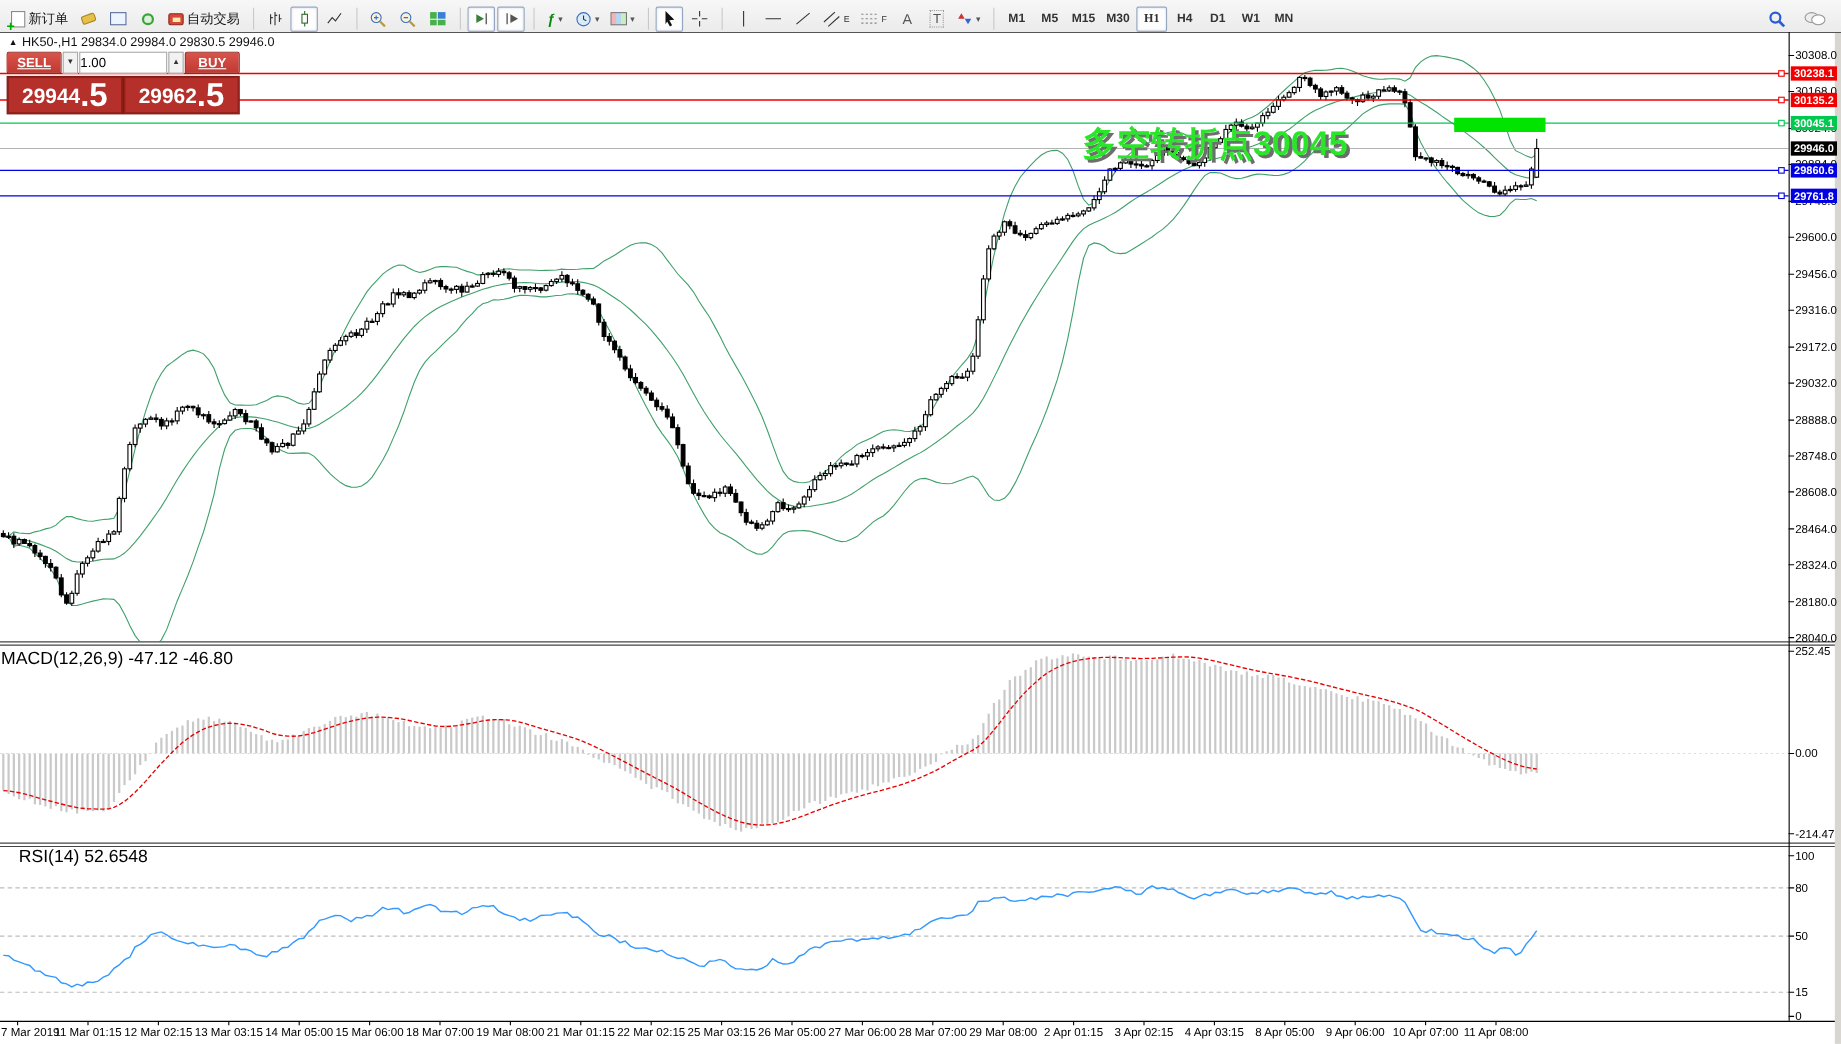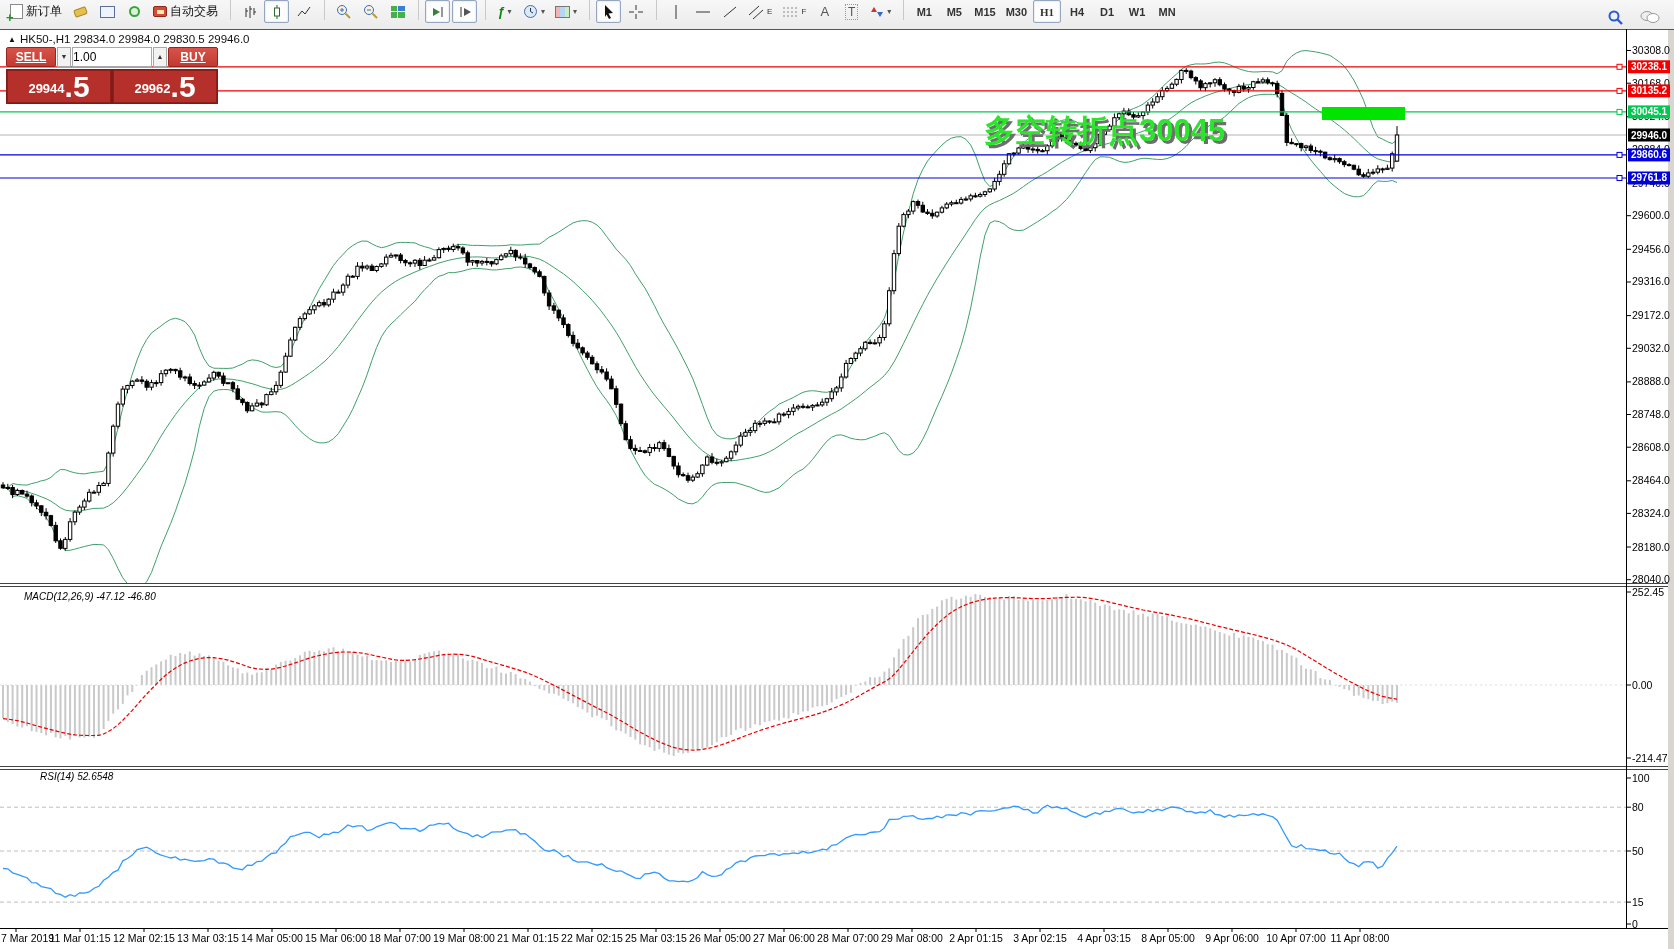--- a/index.html
+++ b/index.html
@@ -2,21 +2,21 @@
 <html><head>
 <meta charset="utf-8">
 <style>
   * { margin:0; padding:0; box-sizing:border-box; }
   html,body { width:1674px; height:949px; overflow:hidden; background:#fff;
               font-family:"Liberation Sans", sans-serif; }
   #app { position:relative; width:1674px; height:949px; }
 
   
   #toolbar { position:absolute; left:0; top:0; width:1674px; height:35px;
-    display:flex; gap:2px; padding:0 6px;
+    display:flex; align-items:center; gap:2px; padding:0 6px;
     background:linear-gradient(#f7f7f7,#e9e9e9); border-bottom:1px solid #8f8f8f; }
   .tbtn { height:23px; min-width:25px; display:flex; align-items:center; justify-content:center;
     gap:3px; padding:0 3px; border:1px solid transparent; border-radius:2px; color:#222;
     font-size:12px; cursor:default; background:transparent; }
   .tbtn.pressed { background:#fdfdfd; border-color:#96a5c0; box-shadow:inset 0 0 2px #c6cfdd;font-family:Liberation Serif, serif; }
   .tsep { width:7px; height:20px; border-right:1px solid #c9c9c9; margin-right:4px; }
   .tf { font-weight:bold; font-size:11px; color:#333; min-width:28px; }
   .caret { font-size:8px; color:#555; }
   .tlabel { font-size:12px; color:#111; }
 
@@ -48,27 +48,27 @@
   .tp-row1 { display:flex; height:20px; gap:1px; }
   .tp-btn { flex:0 0 50px; background:linear-gradient(#d8534a,#c03a31); color:#fff; border:1px solid #99241d;
      font-size:12px; font-weight:bold; text-align:center; line-height:18px; border-radius:2px;text-decoration:underline; }
   .tp-spin { flex:0 0 14px; background:#f2f2f2; border:1px solid #a9a9a9; font-size:7px; color:#333;
      text-align:center; line-height:18px; }
   .tp-vol { flex:1 1 auto; width:64px; border:1px solid #a9a9a9; font-size:12px; text-align:left;
      padding-right:4px; font-family:"Liberation Sans",sans-serif; }
   .tp-row2 { display:flex; gap:2px; margin-top:2px; background:#7e1b16; padding:1px; }
   .tp-price { flex:1 1 50%; height:33px; background:#b5302b; color:#fff; display:flex;
      align-items:flex-end; justify-content:center; border:1px solid #8e1f1a; }
-  .tp-price .pint { font-size:13px; font-weight:bold; line-height:27px; }
+  .tp-price .pint { font-size:19px; font-weight:bold; line-height:27px; }
   .tp-price .pfrac { font-size:30px; font-weight:bold; line-height:31px; }
 
   #annotation { position:absolute; left:984px; top:110px; z-index:4; font-size:31px; font-weight:bold;
      color:#2be52b; text-shadow:3px 3px 0 #6e6e6e; white-space:nowrap; }
 
-  .panel-label { position:absolute; left:24px; z-index:4; font-size:10px; color:#000;font-style:italic; }
+  .panel-label { position:absolute; left:1px; z-index:4; font-size:16px; color:#000; }
   #macd-label { top:591px; }
   #rsi-label  { top:771px;padding-left:16px; }
 
   #chart-svg { position:absolute; left:0; top:0; z-index:1; }
 </style>
 </head>
 <body>
 
 <div id="app">
 

